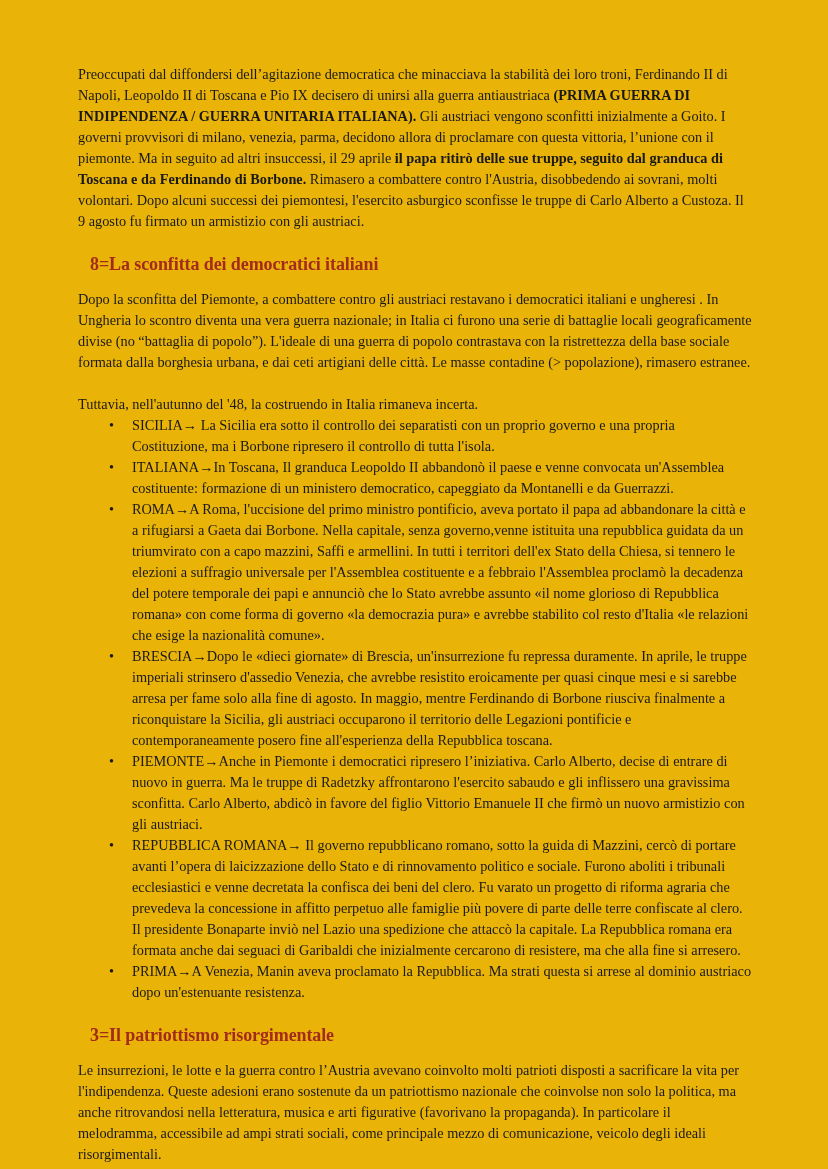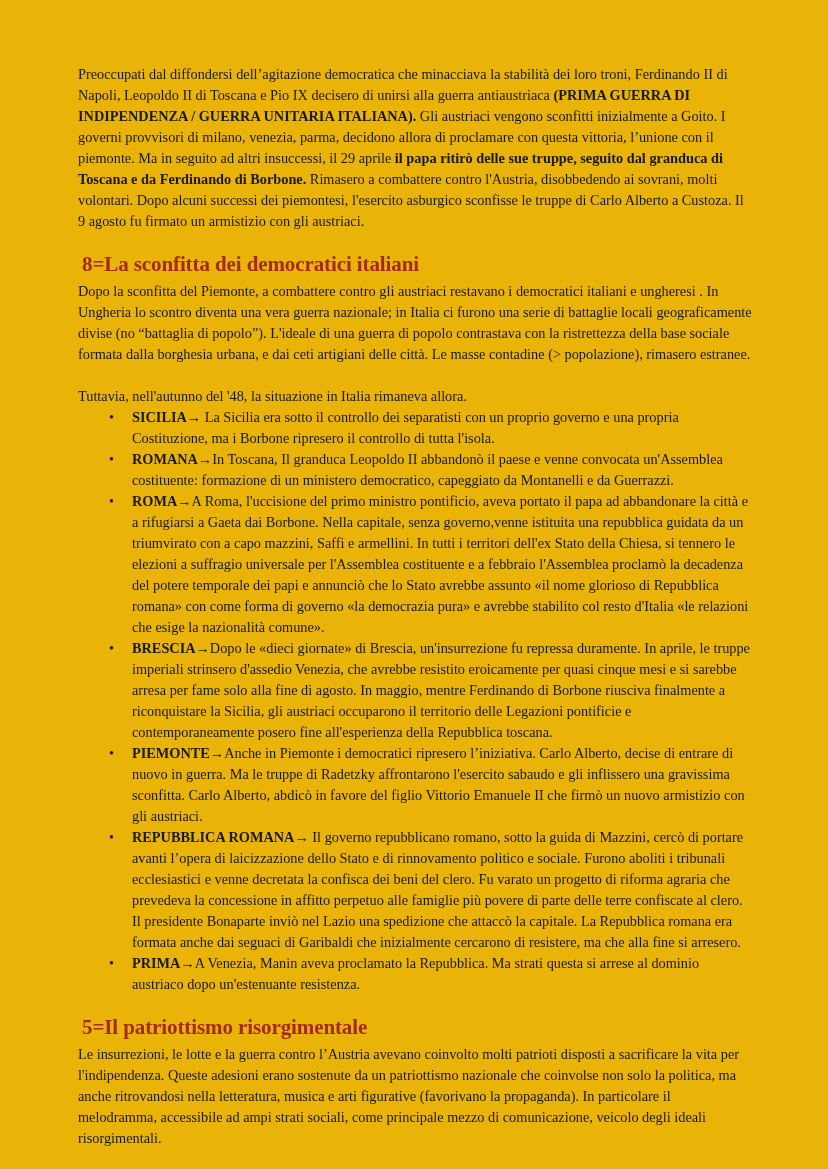--- a/index.html
+++ b/index.html
@@ -30,23 +30,23 @@
     margin: 0 0 0 0;
     text-align: left;
     color: #191919;
   }
   .spacer-line {
     height: 21px;
   }
   .heading {
     color: #a32b1c;
     font-weight: bold;
-    font-size: 21px;
+    font-size: 18px;
     line-height: 26px;
-    margin: 4px;
+    margin: 12px;
     padding: 0;
     letter-spacing: -0.1px;
   }
   .heading-block {
     margin-top: 19px;
     margin-bottom: 3px;
   }
   .bold {
     font-weight: bold;
   }
@@ -65,69 +65,69 @@
   }
   ul.bullets > li .dot {
     position: absolute;
     left: 31px;
     top: 0;
     font-size: 14.3px;
     line-height: 21.0px;
     color: #191919;
   }
   .term {
-    font-weight: bold;
+    font-weight: normal;
   }
   .arrow {
     font-weight: normal;
   }
 </style>
 </head>
 <body>
 
 <div class="page">
 
   <p class="para"><span>Preoccupati dal diffondersi dell’agitazione democratica che minacciava la stabilità dei loro troni, Ferdinando II di Napoli, Leopoldo II di Toscana e Pio IX decisero di unirsi alla guerra antiaustriaca </span><span class="bold">(PRIMA GUERRA DI INDIPENDENZA / GUERRA UNITARIA ITALIANA).</span><span>  Gli austriaci vengono sconfitti inizialmente a Goito. I governi provvisori di milano, venezia, parma, decidono allora di proclamare con questa vittoria, l’unione con il piemonte. Ma in seguito ad altri insuccessi, il 29 aprile </span><span class="bold">il papa ritirò delle sue truppe, seguito dal granduca di Toscana e da Ferdinando di Borbone.</span><span> Rimasero a combattere contro l'Austria, disobbedendo ai sovrani, molti volontari.  Dopo alcuni successi dei piemontesi, l'esercito asburgico sconfisse le truppe di Carlo Alberto a Custoza. Il 9 agosto fu firmato un armistizio con gli austriaci.</span></p>
 
   <div class="heading-block">
     <h2 class="heading">8=La sconfitta dei democratici italiani</h2>
   </div>
 
   <p class="para">Dopo la sconfitta del Piemonte, a combattere contro gli austriaci restavano i democratici italiani e ungheresi . In Ungheria lo scontro diventa una vera guerra nazionale; in Italia ci furono una serie di battaglie locali geograficamente divise (no “battaglia di popolo”). L'ideale di una guerra di popolo contrastava con la ristrettezza della base sociale formata dalla borghesia urbana, e dai ceti artigiani delle città. Le masse contadine (&gt; popolazione), rimasero estranee.</p>
 
   <div class="spacer-line"></div>
 
-  <p class="para">Tuttavia, nell'autunno del '48, la situazione in Italia rimaneva allora.</p>
+  <p class="para">Tuttavia, nell'autunno del '48, la costruendo in Italia rimaneva incerta.</p>
 
   <ul class="bullets">
     <li>
       <span class="dot">•</span><span class="term">SICILIA</span><span class="arrow">→</span><span> La Sicilia era sotto il controllo dei separatisti con  un proprio governo e una propria Costituzione, ma i Borbone ripresero il controllo di tutta l'isola.</span>
     </li>
     <li>
-      <span class="dot">•</span><span class="term">ROMANA</span><span class="arrow">→</span><span>In Toscana, Il granduca Leopoldo II abbandonò il paese e venne convocata un'Assemblea costituente: formazione di un ministero democratico, capeggiato da Montanelli e da Guerrazzi.</span>
+      <span class="dot">•</span><span class="term">ITALIANA</span><span class="arrow">→</span><span>In Toscana, Il granduca Leopoldo II abbandonò il paese e venne convocata un'Assemblea costituente: formazione di un ministero democratico, capeggiato da Montanelli e da Guerrazzi.</span>
     </li>
     <li>
       <span class="dot">•</span><span class="term">ROMA</span><span class="arrow">→</span><span>A Roma, l'uccisione del primo ministro pontificio,  aveva portato il papa ad abbandonare la città e a rifugiarsi a Gaeta dai Borbone. Nella capitale, senza governo,venne istituita una repubblica guidata da un triumvirato con a capo mazzini, Saffi e armellini. In tutti i territori dell'ex Stato della Chiesa, si tennero le elezioni a suffragio universale per l'Assemblea costituente e a febbraio l'Assemblea proclamò la decadenza del potere temporale dei papi e annunciò che lo Stato avrebbe assunto «il nome glorioso di Repubblica romana» con come forma di governo «la democrazia pura» e avrebbe stabilito col resto d'Italia «le relazioni che esige la nazionalità comune».</span>
     </li>
     <li>
       <span class="dot">•</span><span class="term">BRESCIA</span><span class="arrow">→</span><span>Dopo le «dieci giornate» di Brescia, un'insurrezione fu repressa duramente. In aprile, le truppe imperiali strinsero d'assedio Venezia, che avrebbe resistito eroicamente per quasi cinque mesi e si sarebbe arresa per fame solo alla fine di agosto. In maggio, mentre Ferdinando di Borbone riusciva finalmente a riconquistare la Sicilia, gli austriaci occuparono il territorio delle Legazioni pontificie e contemporaneamente posero fine all'esperienza della Repubblica toscana.</span>
     </li>
     <li>
       <span class="dot">•</span><span class="term">PIEMONTE</span><span class="arrow">→</span><span>Anche in Piemonte i democratici ripresero l’iniziativa. Carlo Alberto, decise di entrare di nuovo in guerra. Ma le truppe di Radetzky affrontarono l'esercito sabaudo e gli inflissero una gravissima sconfitta. Carlo Alberto, abdicò in favore del figlio Vittorio Emanuele II che firmò un nuovo armistizio con gli austriaci.</span>
     </li>
     <li>
       <span class="dot">•</span><span class="term">REPUBBLICA ROMANA</span><span class="arrow">→</span><span> Il governo repubblicano romano, sotto la guida di Mazzini, cercò di portare avanti l’opera di laicizzazione dello Stato e di rinnovamento politico e sociale. Furono aboliti i tribunali ecclesiastici e venne decretata la confisca dei beni del clero. Fu varato un progetto di riforma agraria che prevedeva la concessione in affitto perpetuo alle famiglie più povere di parte delle terre confiscate al clero. Il presidente Bonaparte inviò nel Lazio una spedizione che attaccò la capitale. La Repubblica romana era formata anche dai seguaci di Garibaldi che inizialmente cercarono di resistere, ma che alla fine si arresero.</span>
     </li>
     <li>
       <span class="dot">•</span><span class="term">PRIMA</span><span class="arrow">→</span><span>A Venezia, Manin aveva proclamato la Repubblica. Ma strati questa si arrese al dominio austriaco dopo un'estenuante resistenza.</span>
     </li>
   </ul>
 
   <div class="heading-block">
-    <h2 class="heading">5=Il patriottismo risorgimentale</h2>
+    <h2 class="heading">3=Il patriottismo risorgimentale</h2>
   </div>
 
   <p class="para">Le insurrezioni, le lotte e la guerra contro l’Austria avevano coinvolto molti patrioti disposti a sacrificare la vita per l'indipendenza. Queste adesioni erano sostenute da un patriottismo nazionale che coinvolse non solo la politica, ma anche ritrovandosi nella letteratura, musica e arti figurative (favorivano la propaganda).  In particolare il melodramma, accessibile ad ampi strati sociali, come principale mezzo di comunicazione, veicolo degli ideali risorgimentali.</p>
 
   <div class="spacer-line"></div>
 
   <p class="para">Privo di riferimenti consolidati a un comune passato nazionale, se non a quello della continuità con l’antica Roma o con l’Italia dei comuni, il patriottismo italiano riprendeva singoli episodi di rivalsa contro lo straniero dove si era manifestato vincente l'orgoglio ferito degli italiani . Si veniva costruendo una tradizione patriottica con i suoi martiri da celebrare come esempio. Una tradizione che esaltava fratellanza e valore guerresco per rovesciare l'immagine diffusa in Europa degli italiani «che non sanno battersi».</p>
 
 </div>
 

